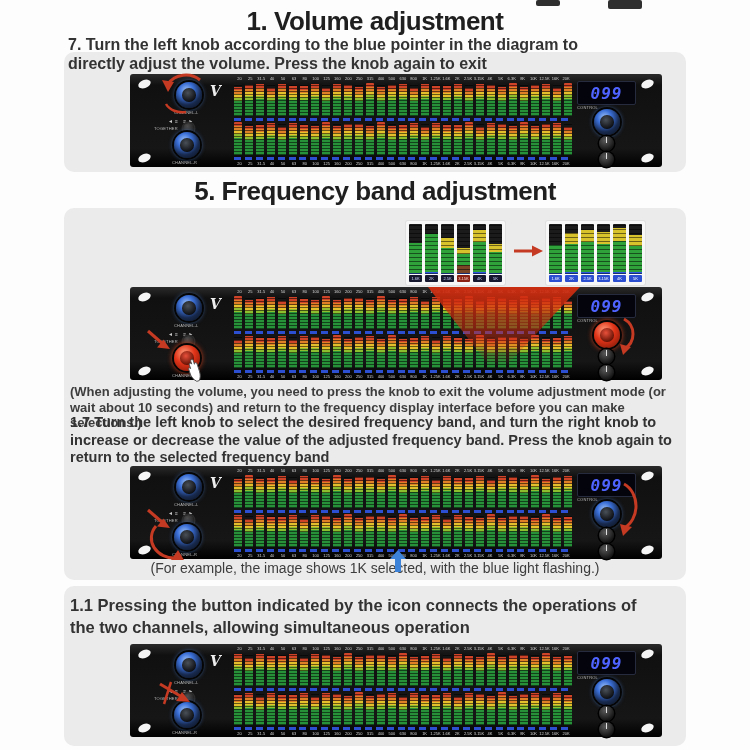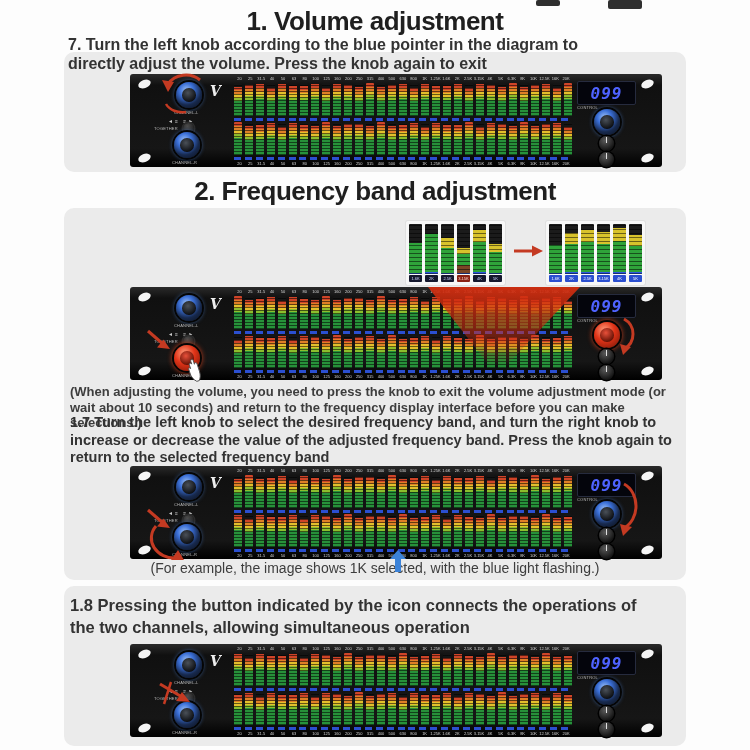--- a/index.html
+++ b/index.html
@@ -365,21 +365,21 @@
         <div class="small-knob" style="left: 469px; top: 62px; width: 15px; height: 15px;"></div>
         <div class="small-knob" style="left: 469px; top: 78px; width: 15px; height: 15px;"></div>
         <div class="anno" style="left: 26px; top: -4px; width: 52px; height: 50px;"><svg width="52" height="50" viewBox="0 0 52 50">
          <path d="M44 10 A21 19 0 0 0 12 14" stroke="#c43a22" stroke-width="3" fill="none"></path>
          <polygon points="6,10 18,12 12,22" fill="#c43a22"></polygon>
          <path d="M10 34 A18 14 0 0 0 30 42" stroke="#c43a22" stroke-width="2.5" fill="none"></path>
        </svg></div>
       </div>
     </div>
 
-  <div class="h1" style="top:176px">2. Frequency band adjustment</div>
+  <div class="h1" style="top:176px">5. Frequency band adjustment</div>
 
   <div class="panel" style="left:64px;top:208px;width:622px;height:372px"></div>
 
 
   <div id="insetL" class="inset" style="left:406px;top:221px">
       <div class="icol">
         <div class="iwell">
           <div class="lit" style="height: 62%;"></div>
         </div>
         <div class="chip">1.6K</div>
@@ -1054,21 +1054,21 @@
         <div class="anno" style="left: 260px; top: 84px; width: 16px; height: 22px;"><svg width="16" height="22" viewBox="0 0 16 22">
          <polygon points="8,0 16,9 11,9 11,22 5,22 5,9 0,9" fill="#3b82d8"></polygon>
        </svg></div>
       </div>
     </div>
 
   <div class="example" style="left:64px;top:560px;width:622px;text-align:center;font-size:14px">(For example, the image shows 1K selected, with the blue light flashing.)</div>
 
   <div class="panel" style="left:64px;top:586px;width:622px;height:160px"></div>
 
-  <div class="step" style="left:70px;top:594px;width:575px;font-size:16.5px;line-height:22px">1.8 Pressing the button indicated by the icon connects the operations of the two channels, allowing simultaneous operation</div>
+  <div class="step" style="left:70px;top:594px;width:575px;font-size:16.5px;line-height:22px">1.1 Pressing the button indicated by the icon connects the operations of the two channels, allowing simultaneous operation</div>
 
   <div id="dev4" style="position:absolute;left:130px;top:644px">
       <div class="device">
         <div class="screw" style="left: 8px; top: 6px;"></div>
         <div class="screw" style="left: 8px; top: 80px;"></div>
         <div class="screw" style="left: 511px; top: 6px;"></div>
         <div class="screw" style="left: 511px; top: 80px;"></div>
         <div class="knob" style="left: 46px; top: 8px; width: 26px; height: 26px;"></div>
         <div class="tlabel" style="left: 44px; top: 36px;">CHANNEL-L</div>
         <div class="logo" style="left: 80px; top: 10px;">V</div>

